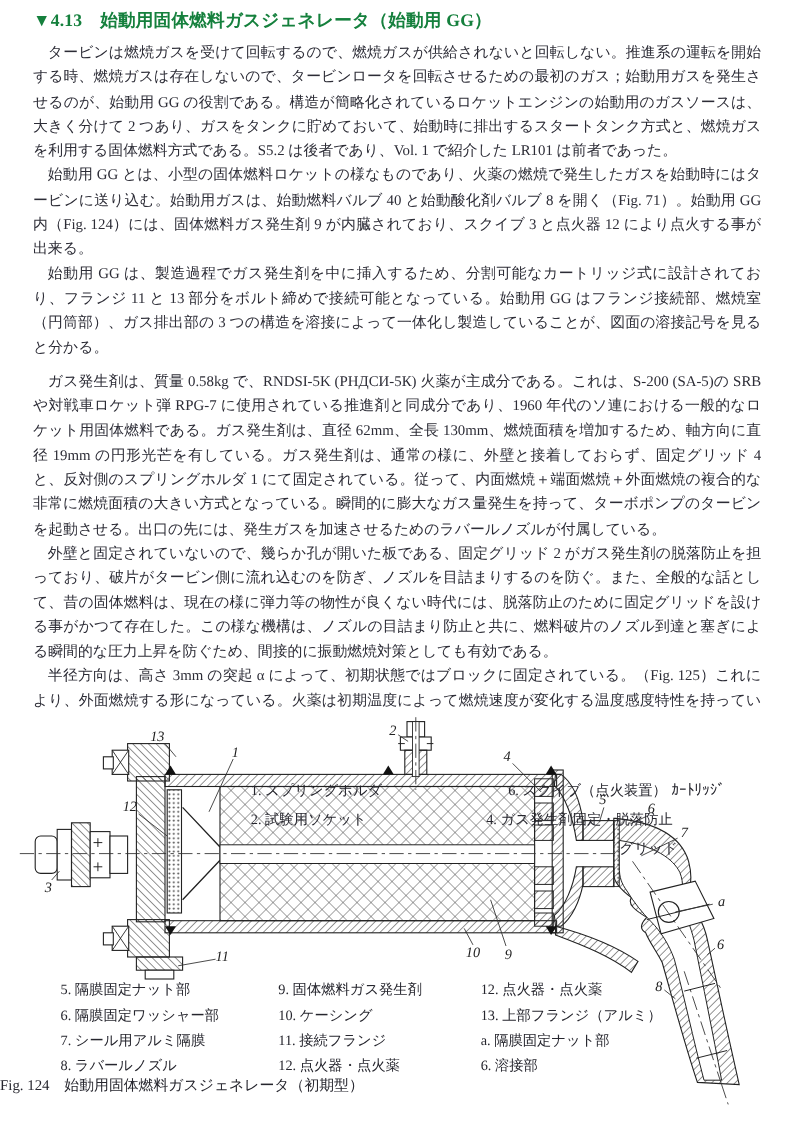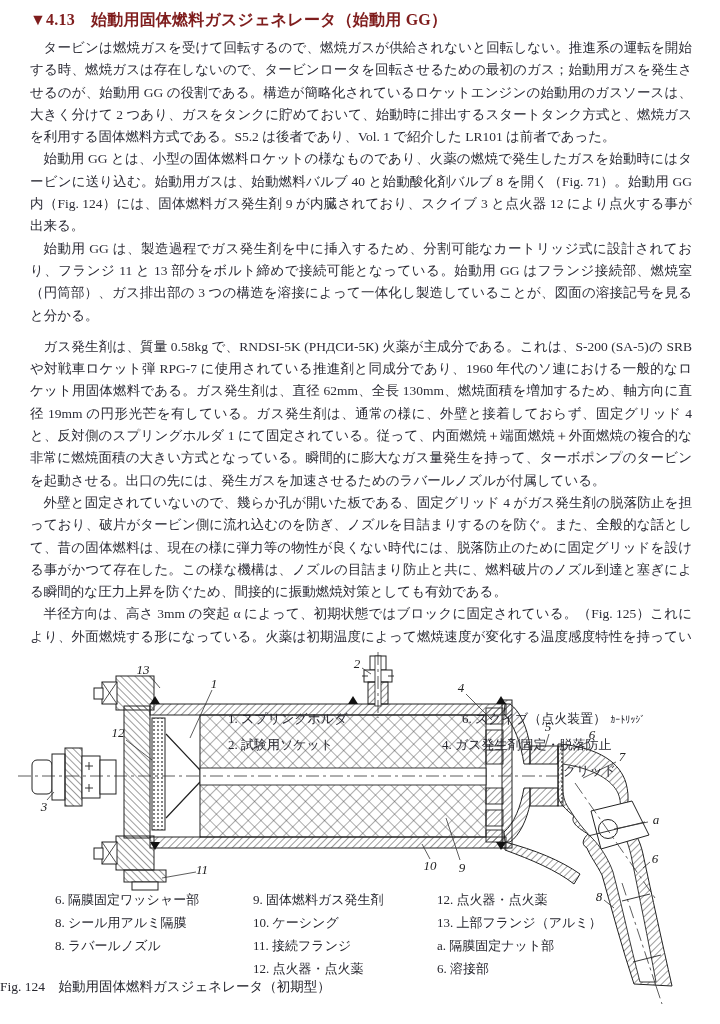--- a/index.html
+++ b/index.html
@@ -6,54 +6,54 @@
   body{
     width:720px;height:1024px;position:relative;overflow:hidden;
     background:#ffffff;color:#2c2c36;
     font-family:"Liberation Serif","DejaVu Serif",serif;
   }
   .text-block{
     position:absolute;left:30px;top:8px;width:662px;height:640px;overflow:hidden;
   }
   .doc-heading{
     font-size:16px;font-weight:bold;letter-spacing:0.2px;
-    margin:0 0 5px 0;line-height:24px;color:#7f1d1d;
+    margin:0 0 5px 0;line-height:24px;color:#15803d;
   }
   .para{
     margin:0;font-size:13.5px;line-height:22.3px;
     text-align:justify;text-indent:1em;color:#2c2c36;
   }
   .para.gap-before{margin-top:9px;}
   .figure-area{position:absolute;left:0;top:648px;width:624px;height:376px;}
   .figure-area svg{position:absolute;left:0;top:0;}
   .fig-label{
     position:absolute;font-size:13px;line-height:17px;color:#26262e;white-space:nowrap;margin-top:40px;
   }
-  .fig-label .small-kana{font-size:10px;margin-left:4px;}
+  .fig-label .small-kana{font-size:14px;margin-left:4px;}
   .parts-col{position:absolute;top:240px;font-size:13px;color:#26262e;}
   .parts-col .part-item{line-height:23px;white-space:nowrap;}
   .fig-caption{
     position:absolute;left:0;top:330px;width:720px;text-align:left;
     font-size:13.5px;color:#26262e;
   }
   .callout{
     font-family:"Liberation Serif","DejaVu Serif",serif;
     font-style:italic;font-size:13px;fill:#222;
   }
 </style>
 </head>
 <body>
 
 <div class="text-block">
   <h2 class="doc-heading">▼4.13　始動用固体燃料ガスジェネレータ（始動用 GG）</h2>
   <p class="para">タービンは燃焼ガスを受けて回転するので、燃焼ガスが供給されないと回転しない。推進系の運転を開始する時、燃焼ガスは存在しないので、タービンロータを回転させるための最初のガス；始動用ガスを発生させるのが、始動用 GG の役割である。構造が簡略化されているロケットエンジンの始動用のガスソースは、大きく分けて 2 つあり、ガスをタンクに貯めておいて、始動時に排出するスタートタンク方式と、燃焼ガスを利用する固体燃料方式である。S5.2 は後者であり、Vol. 1 で紹介した LR101 は前者であった。</p>
   <p class="para">始動用 GG とは、小型の固体燃料ロケットの様なものであり、火薬の燃焼で発生したガスを始動時にはタービンに送り込む。始動用ガスは、始動燃料バルブ 40 と始動酸化剤バルブ 8 を開く（Fig. 71）。始動用 GG 内（Fig. 124）には、固体燃料ガス発生剤 9 が内臓されており、スクイブ 3 と点火器 12 により点火する事が出来る。</p>
   <p class="para">始動用 GG は、製造過程でガス発生剤を中に挿入するため、分割可能なカートリッジ式に設計されており、フランジ 11 と 13 部分をボルト締めで接続可能となっている。始動用 GG はフランジ接続部、燃焼室（円筒部）、ガス排出部の 3 つの構造を溶接によって一体化し製造していることが、図面の溶接記号を見ると分かる。</p>
   <p class="para gap-before">ガス発生剤は、質量 0.58kg で、RNDSI-5K (РНДСИ-5К) 火薬が主成分である。これは、S-200 (SA-5)の SRB や対戦車ロケット弾 RPG-7 に使用されている推進剤と同成分であり、1960 年代のソ連における一般的なロケット用固体燃料である。ガス発生剤は、直径 62mm、全長 130mm、燃焼面積を増加するため、軸方向に直径 19mm の円形光芒を有している。ガス発生剤は、通常の様に、外壁と接着しておらず、固定グリッド 4 と、反対側のスプリングホルダ 1 にて固定されている。従って、内面燃焼＋端面燃焼＋外面燃焼の複合的な非常に燃焼面積の大きい方式となっている。瞬間的に膨大なガス量発生を持って、ターボポンプのタービンを起動させる。出口の先には、発生ガスを加速させるためのラバールノズルが付属している。</p>
-  <p class="para">外壁と固定されていないので、幾らか孔が開いた板である、固定グリッド 4 がガス発生剤の脱落防止を担っており、破片がタービン側に流れ込むのを防ぎ、ノズルを目詰まりするのを防ぐ。また、全般的な話として、昔の固体燃料は、現在の様に弾力等の物性が良くない時代には、脱落防止のために固定グリッドを設ける事がかつて存在した。この様な機構は、ノズルの目詰まり防止と共に、燃料破片のノズル到達と塞ぎによる瞬間的な圧力上昇を防ぐため、間接的に振動燃焼対策としても有効である。</p>
+  <p class="para">外壁と固定されていないので、幾らか孔が開いた板である、固定グリッド 2 がガス発生剤の脱落防止を担っており、破片がタービン側に流れ込むのを防ぎ、ノズルを目詰まりするのを防ぐ。また、全般的な話として、昔の固体燃料は、現在の様に弾力等の物性が良くない時代には、脱落防止のために固定グリッドを設ける事がかつて存在した。この様な機構は、ノズルの目詰まり防止と共に、燃料破片のノズル到達と塞ぎによる瞬間的な圧力上昇を防ぐため、間接的に振動燃焼対策としても有効である。</p>
   <p class="para">半径方向は、高さ 3mm の突起 α によって、初期状態ではブロックに固定されている。（Fig. 125）これにより、外面燃焼する形になっている。火薬は初期温度によって燃焼速度が変化する温度感度特性を持っているため幅はあるが、運用想定範囲温度では、点火 1 秒で 200～350 kg/cm² のガス圧が発生する想定となっている。</p>
 
 </div>
 
 <div class="figure-area">
 
   <svg width="720" height="376" viewBox="0 0 720 376">
     <defs>
       <pattern id="hatch" width="5" height="5" patternUnits="userSpaceOnUse" patternTransform="rotate(45)">
         <line x1="0" y1="0" x2="0" y2="5" stroke="#3a3a3a" stroke-width="1"></line>
@@ -230,22 +230,23 @@
 
   <div class="fig-label" style="left:228px;top:22px">1. スプリングホルダ</div>
   <div class="fig-label" style="left:228px;top:48px">2. 試験用ソケット</div>
   <div class="fig-label" style="left:462px;top:22px">
     <span>6. スクイブ（点火装置）</span><span class="small-kana">ｶｰﾄﾘｯｼﾞ</span>
   </div>
   <div class="fig-label" style="left:442px;top:48px">4. ガス発生剤固定・脱落防止</div>
   <div class="fig-label" style="left:563px;top:74px">グリッド</div>
 
   <div class="parts-col" style="left:55px">
+    <div class="part-item">5. 隔膜固定ナット部</div>
     <div class="part-item">6. 隔膜固定ワッシャー部</div>
-    <div class="part-item">8. シール用アルミ隔膜</div>
+    <div class="part-item">7. シール用アルミ隔膜</div>
     <div class="part-item">8. ラバールノズル</div>
   </div>
   <div class="parts-col" style="left:253px">
     <div class="part-item">9. 固体燃料ガス発生剤</div>
     <div class="part-item">10. ケーシング</div>
     <div class="part-item">11. 接続フランジ</div>
     <div class="part-item">12. 点火器・点火薬</div>
   </div>
   <div class="parts-col" style="left:437px">
     <div class="part-item">12. 点火器・点火薬</div>

